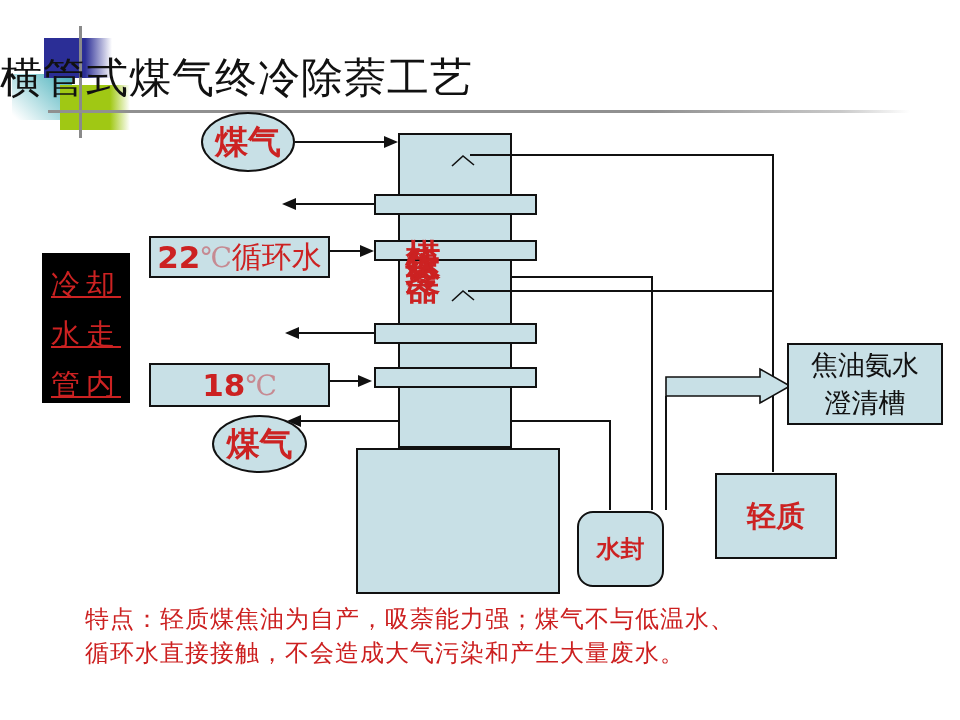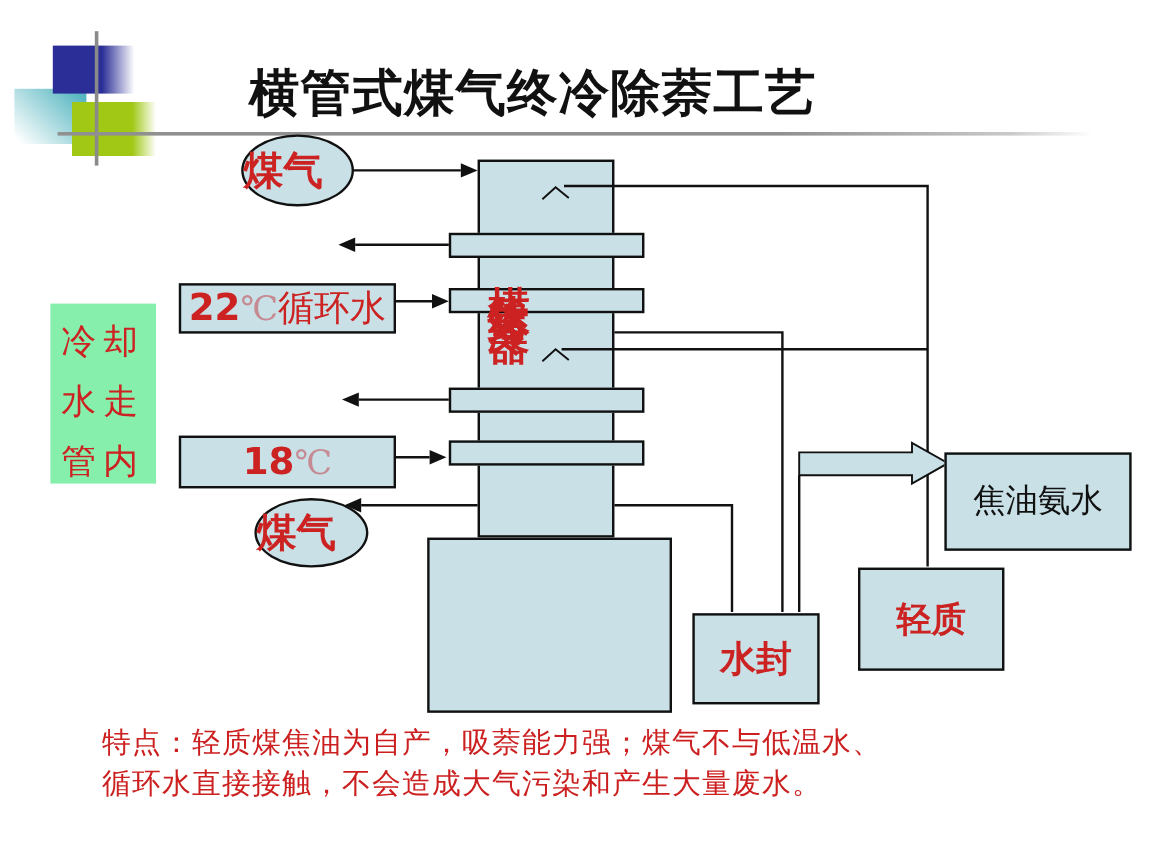--- a/index.html
+++ b/index.html
@@ -14,27 +14,27 @@
   .deco-blue{left:44px;top:38px;width:41px;height:40px;background:#2b2e96;}
   .deco-blue-fade{left:85px;top:38px;width:27px;height:40px;
     background:linear-gradient(to right,#2b2e96,rgba(255,255,255,0));}
   .deco-green{left:60px;top:85px;width:50px;height:45px;background:#a0c814;}
   .deco-green-fade{left:110px;top:85px;width:20px;height:45px;
     background:linear-gradient(to right,#a0c814,rgba(255,255,255,0));}
   .deco-vline{left:79px;top:26px;width:3px;height:112px;background:#8a8a8a;}
   .deco-hline{left:48px;top:110px;width:862px;height:3px;
     background:linear-gradient(to right,#909090 70%,#c9c9c9 92%,rgba(255,255,255,0));}
   
-  .title{left:0;top:50px;width:888px;text-align:center;
-    font-family:"DejaVu Sans",sans-serif;font-weight:bold;font-size:42px;
+  .title{left:0;top:50px;width:888px;
+    font-family:"DejaVu Sans",sans-serif;font-weight:normal;font-size:42px;
     letter-spacing:1px;color:#111;}
   
   .cyanbox{background:#c8e0e6;border:2px solid #111;}
-  .cyanfill{background:#86efac;}
-  .ellipse{border-radius:50%;display:flex;align-items:center;justify-content:flex-start;}
+  .cyanfill{background:#000000;text-decoration:underline;}
+  .ellipse{border-radius:50%;display:flex;align-items:center;justify-content:center;}
   .redtxt{color:#cc2222;}
   .blktxt{color:#111;}
   .center{display:flex;align-items:center;justify-content:center;}
   .gas-in{left:201px;top:112px;width:94px;height:60px;font-size:33px;font-weight:bold;}
   .gas-out{left:212px;top:415px;width:95px;height:58px;font-size:33px;font-weight:bold;}
   .cooler-col{left:398px;top:133px;width:114px;height:315px;}
   .cooler-label{left:402px;top:210px;width:44px;height:236px;
     writing-mode:vertical-rl;text-orientation:upright;
     font-size:35px;font-weight:bold;letter-spacing:8px;text-align:left;}
   .bar{left:374px;width:163px;height:21px;}
@@ -43,23 +43,23 @@
   .waterbox{left:149px;width:181px;display:flex;align-items:center;justify-content:center;}
   .circ{top:236px;height:42px;}
   .low{top:363px;height:44px;}
   .temp-num{font-family:"DejaVu Sans",sans-serif;font-weight:bold;font-size:31px;}
   .temp-unit{font-size:28px;color:#c68a92;}
   .temp-label{font-size:30px;font-family:Liberation Mono, monospace;}
   .cool-note{left:42px;top:253px;width:88px;height:150px;
     font-size:29px;line-height:50px;letter-spacing:6px;text-align:center;
     word-break:break-all;padding-top:6px;}
   .tar-tank{left:787px;top:343px;width:156px;height:82px;
-    font-size:27px;line-height:38px;text-align:center;flex-direction:column;margin-top:34px;}
-  .water-seal{left:577px;top:511px;width:106px;height:76px;
-    font-size:30px;font-weight:bold;}
+    font-size:27px;line-height:38px;text-align:center;flex-direction:column;}
+  .water-seal{left:577px;top:511px;width:87px;height:76px;
+    font-size:24px;font-weight:bold;border-radius:16px;}
   .light-tar{left:715px;top:473px;width:122px;height:86px;
     font-size:29px;font-weight:bold;line-height:44px;text-align:center;flex-direction:column;}
   
   .caption{left:85px;width:850px;font-size:24px;letter-spacing:1px;color:#cc2020;}
   .cap1{top:603px;} .cap2{top:637px;}
   svg{position:absolute;left:0;top:0;pointer-events:none;}
 </style>
 </head>
 <body>
 
@@ -128,20 +128,21 @@
 
   <div class="abs cyanbox waterbox low">
     <span class="redtxt temp-num">18</span>
     <span class="temp-unit">℃</span>
   </div>
 
   <div class="abs cyanfill redtxt cool-note">冷却水走管内</div>
 
   <div class="abs cyanbox center tar-tank">
     <div class="blktxt">焦油氨水</div>
+    <div class="blktxt">澄清槽</div>
   </div>
 
   <div class="abs cyanbox center water-seal">
     <span class="redtxt">水封</span>
   </div>
 
   <div class="abs cyanbox center light-tar">
     <div class="redtxt">轻质</div>
   </div>
 

